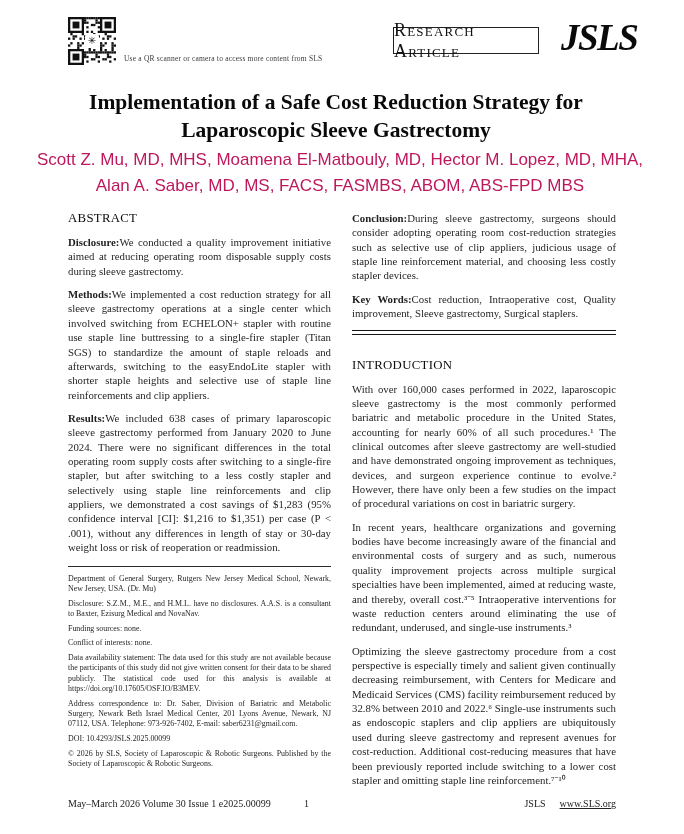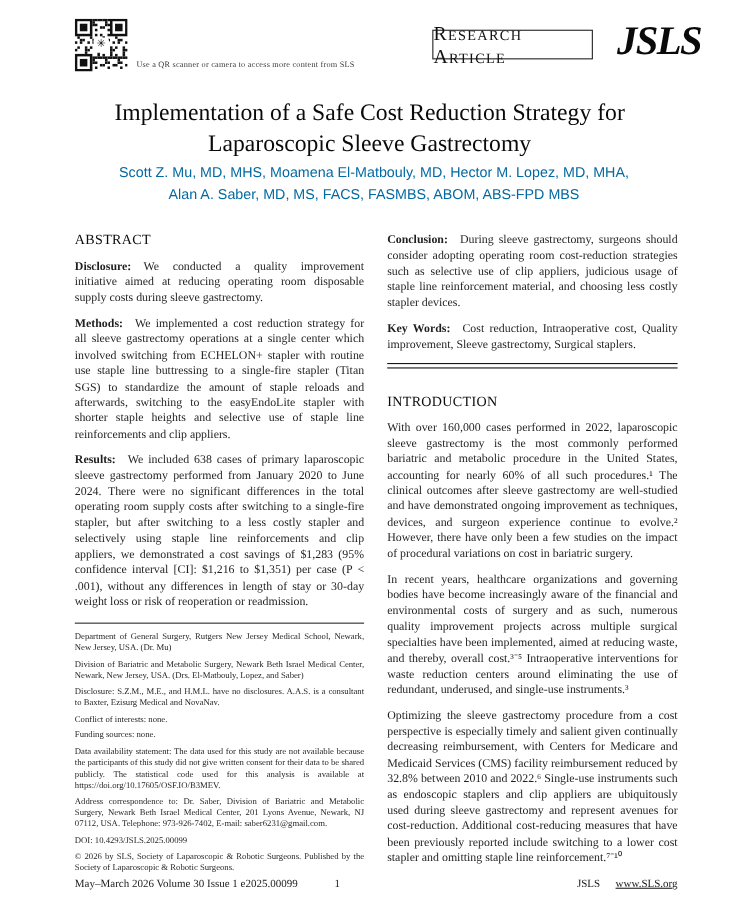--- a/index.html
+++ b/index.html
@@ -25,34 +25,34 @@
     font-variant:small-caps; font-size:18px; letter-spacing:1.2px; color:#111;
   }
   .journal-logo {
     position:absolute; left:561px; top:16px; font-style:italic; font-weight:bold;
     font-size:37px; letter-spacing:-1.5px; color:#0a0a0a;
   }
 
   
   .title {
     position:absolute; left:48px; right:60px; top:89px; text-align:center;
-    font-size:21.5px; font-weight:normal; line-height:1.3; color:#0a0a0a;
+    font-size:21.5px; font-weight:bold; line-height:1.3; color:#0a0a0a;
   }
   .authors {
     position:absolute; left:26px; right:30px; top:147px; text-align:center;
-    font-family:"Liberation Sans", sans-serif; font-size:13px; line-height:1.5; color:#0369a1;
+    font-family:"Liberation Sans", sans-serif; font-size:17px; line-height:1.5; color:#be185d;
   }
 
   
   .col-left  { position:absolute; left:68px;  top:211px; width:263px; }
   .col-right { position:absolute; left:352px; top:211px; width:264px; }
 
   .section-heading { font-size:12.8px; font-weight:normal; letter-spacing:.3px; margin:0 0 9px 0; color:#0c0c0c; }
   p.body { font-size:10.8px; line-height:1.33; text-align:justify; margin:0 0 9px 0; }
-  .lead { font-weight:bold; margin-right:11px; }
+  .lead { font-weight:bold; margin-right:0; }
 
   .fn-rule { border:none; border-top:1px solid #2a2a2a; margin:11px 0 7px 0; }
   p.fn { font-size:7.9px; line-height:1.3; text-align:justify; margin:0 0 4.5px 0; color:#262626; }
 
   .kw-rule { height:3px; border-top:1.4px solid #151515; border-bottom:1px solid #151515; margin:3px 0 0 0; }
   .intro-heading { margin-top:23px; }
 
   
   .footer { position:absolute; left:68px; right:68px; top:798px; height:14px; font-size:10px; color:#222; }
   .footer-left  { position:absolute; left:0; top:0; white-space:nowrap; }
@@ -189,24 +189,23 @@
 
     <p class="body"><b class="lead">Disclosure:</b><span>We conducted a quality improvement initiative aimed at reducing operating room disposable supply costs during sleeve gastrectomy.</span></p>
 
     <p class="body"><b class="lead">Methods:</b><span>We implemented a cost reduction strategy for all sleeve gastrectomy operations at a single center which involved switching from ECHELON+ stapler with routine use staple line buttressing to a single-fire stapler (Titan SGS) to standardize the amount of staple reloads and afterwards, switching to the easyEndoLite stapler with shorter staple heights and selective use of staple line reinforcements and clip appliers.</span></p>
 
     <p class="body"><b class="lead">Results:</b><span>We included 638 cases of primary laparoscopic sleeve gastrectomy performed from January 2020 to June 2024. There were no significant differences in the total operating room supply costs after switching to a single-fire stapler, but after switching to a less costly stapler and selectively using staple line reinforcements and clip appliers, we demonstrated a cost savings of $1,283 (95% confidence interval [CI]: $1,216 to $1,351) per case (P &lt; .001), without any differences in length of stay or 30-day weight loss or risk of reoperation or readmission.</span></p>
 
     <hr class="fn-rule">
 
     <p class="fn">Department of General Surgery, Rutgers New Jersey Medical School, Newark, New Jersey, USA. (Dr. Mu)</p>
-    <p class="fn">Division of Bariatric and Metabolic Surgery, Newark Beth Israel Medical Center, Newark, New Jersey, USA. (Drs. El-Matbouly, Lopez, and Saber)</p>
     <p class="fn">Disclosure: S.Z.M., M.E., and H.M.L. have no disclosures. A.A.S. is a consultant to Baxter, Ezisurg Medical and NovaNav.</p>
+    <p class="fn">Funding sources: none.</p>
     <p class="fn">Conflict of interests: none.</p>
-    <p class="fn">Funding sources: none.</p>
     <p class="fn">Data availability statement: The data used for this study are not available because the participants of this study did not give written consent for their data to be shared publicly. The statistical code used for this analysis is available at https://doi.org/10.17605/OSF.IO/B3MEV.</p>
     <p class="fn">Address correspondence to: Dr. Saber, Division of Bariatric and Metabolic Surgery, Newark Beth Israel Medical Center, 201 Lyons Avenue, Newark, NJ 07112, USA. Telephone: 973-926-7402, E-mail: saber6231@gmail.com.</p>
     <p class="fn">DOI: 10.4293/JSLS.2025.00099</p>
     <p class="fn">© 2026 by SLS, Society of Laparoscopic &amp; Robotic Surgeons. Published by the Society of Laparoscopic &amp; Robotic Surgeons.</p>
   </div>
 
   <div class="col-right">
     <p class="body"><b class="lead">Conclusion:</b><span>During sleeve gastrectomy, surgeons should consider adopting operating room cost-reduction strategies such as selective use of clip appliers, judicious usage of staple line reinforcement material, and choosing less costly stapler devices.</span></p>
 
     <p class="body"><b class="lead">Key Words:</b><span>Cost reduction, Intraoperative cost, Quality improvement, Sleeve gastrectomy, Surgical staplers.</span></p>

